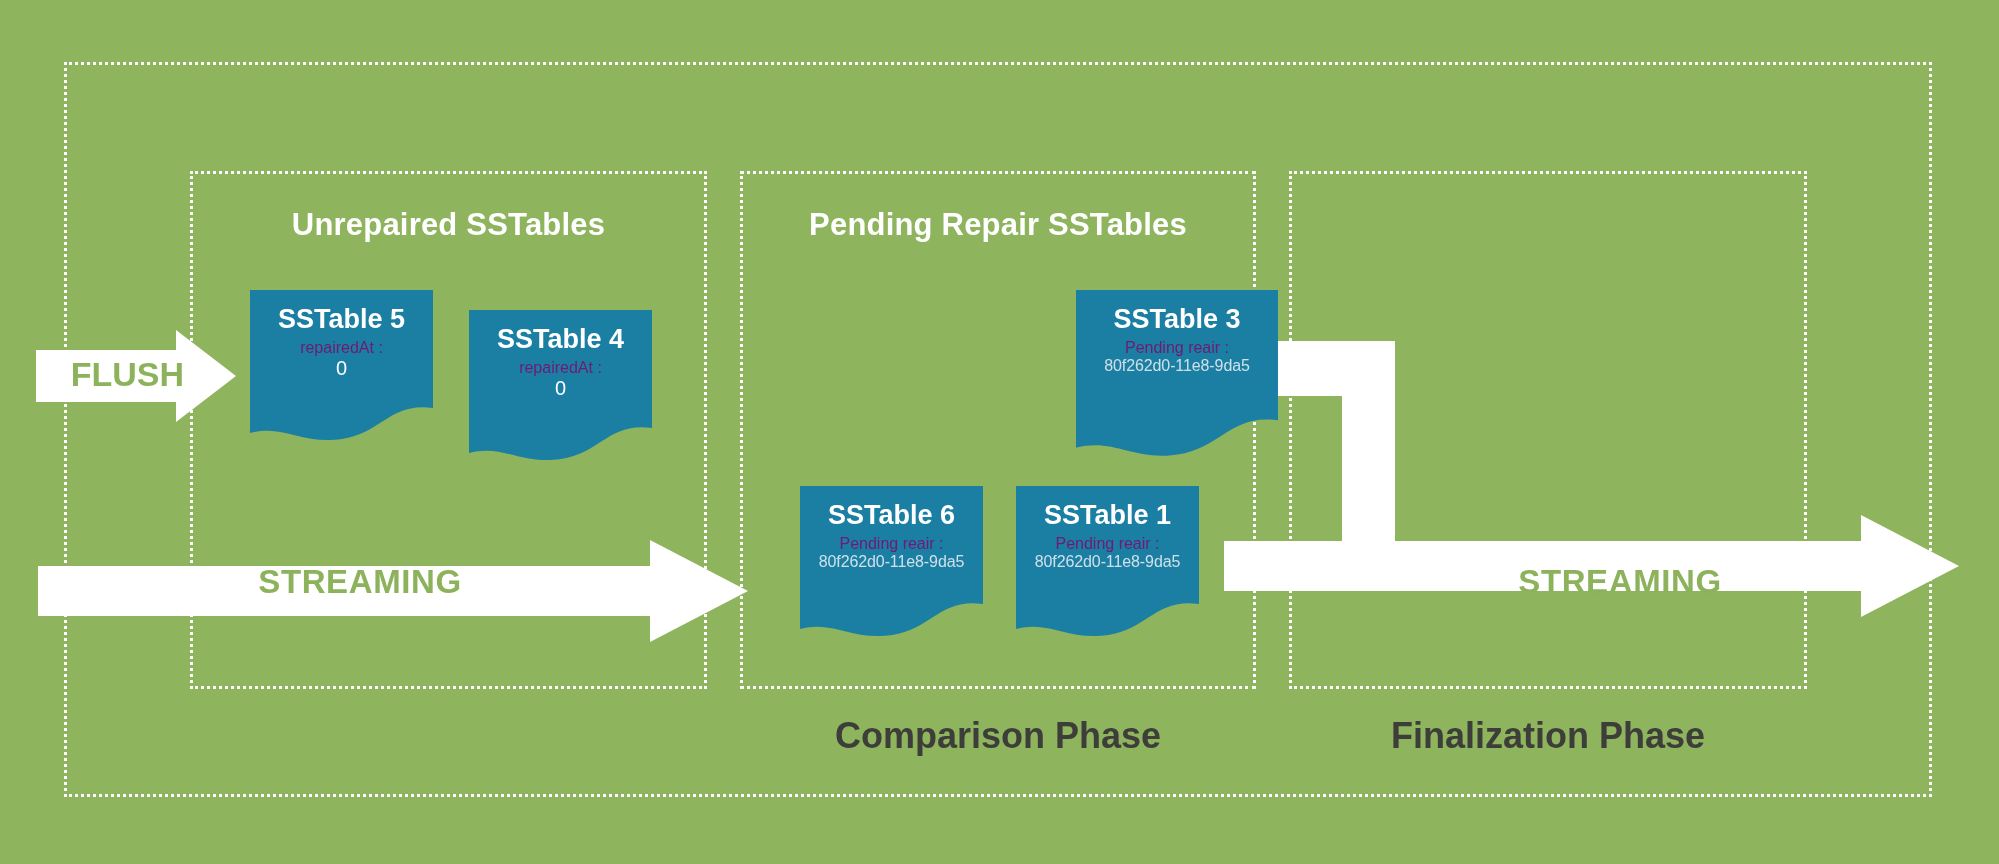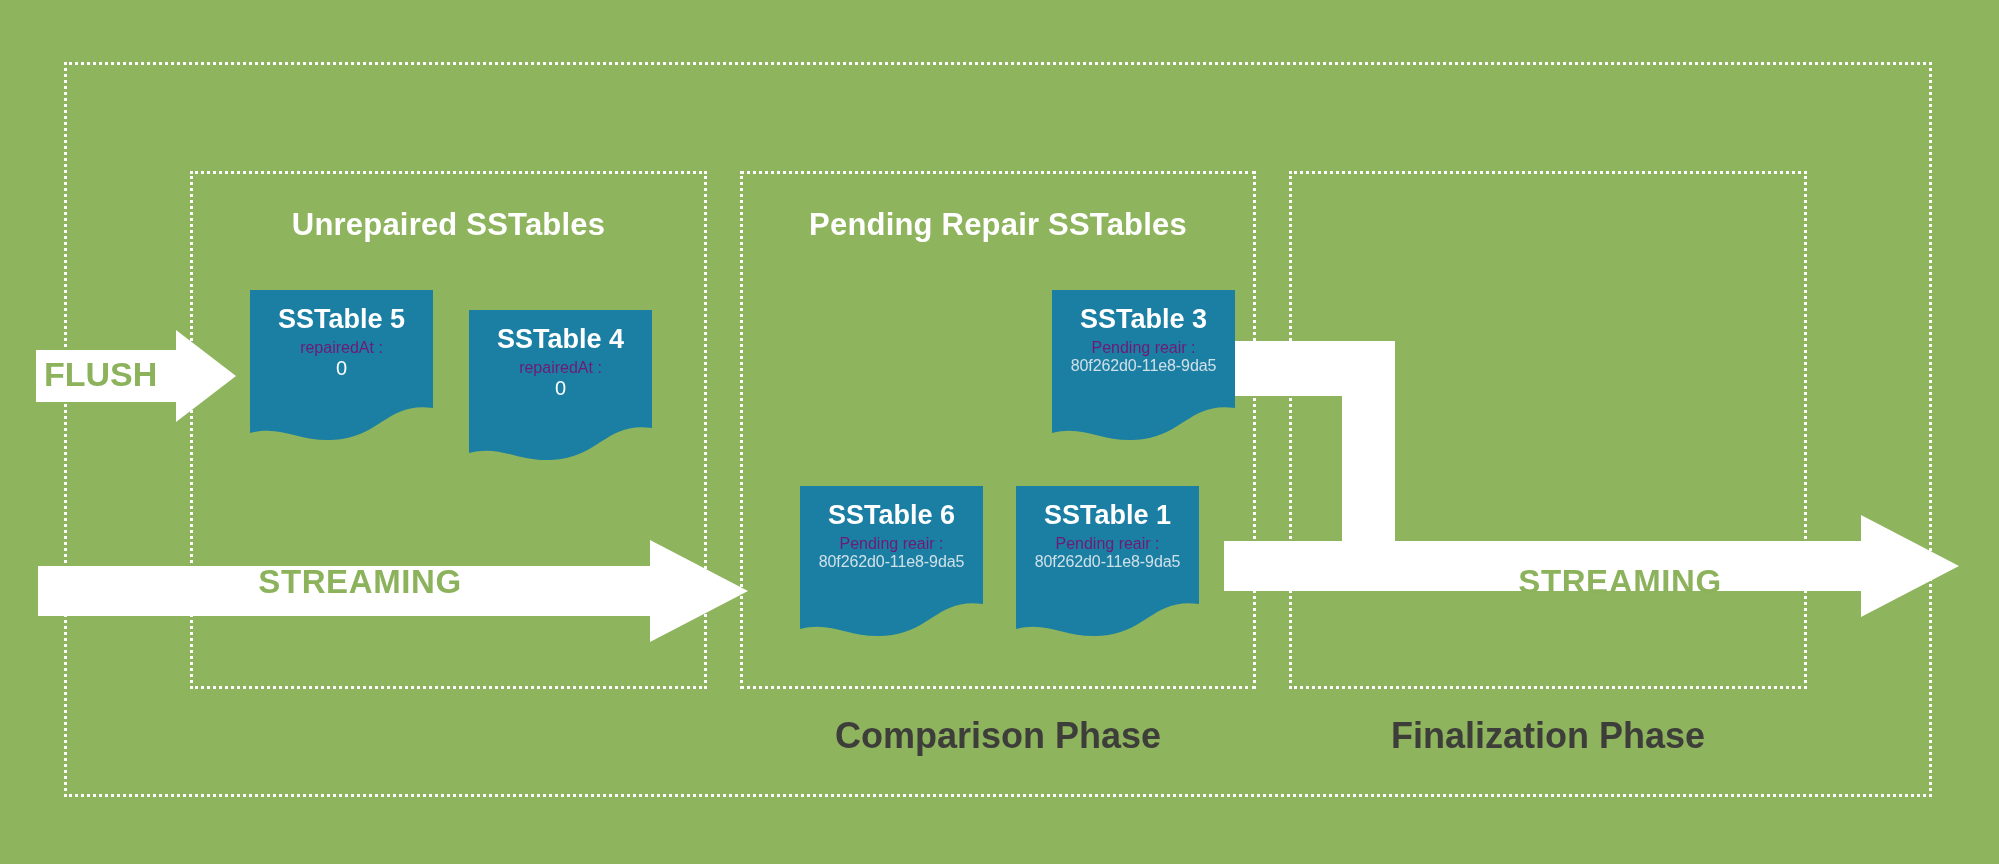--- a/index.html
+++ b/index.html
@@ -92,30 +92,30 @@
     display:block;
     color:#cfe0e8;
     font-size:16px;
     line-height:1.15;
     letter-spacing:-.1px;
     white-space:nowrap;
   }
 
   #sst5{left:250px;top:290px;}
   #sst4{left:469px;top:290px;margin-top:20px;}
-  #sst3{left:1052px;top:290px;}
+  #sst3{left:1076px;top:290px;padding-left:19px;}
   #sst6{left:800px;top:486px;}
   #sst1{left:1016px;top:486px;}
 
   
   .white-shape{position:absolute;}
   #flush-arrow{left:36px;top:330px;width:200px;height:92px;}
   #flush-label{
     position:absolute;left:44px;top:355px;width:140px;
-    color:#8cb35c;font-size:34px;font-weight:bold;text-align:left;
+    color:#8cb35c;font-size:34px;font-weight:bold;text-align:right;
     white-space:nowrap;
   }
   #streaming-arrow-left{left:38px;top:540px;width:710px;height:102px;}
   #streaming-label-left{
     position:absolute;left:180px;top:563px;width:360px;
     color:#8cb35c;font-size:33px;font-weight:bold;text-align:center;
     letter-spacing:.6px;white-space:nowrap;
   }
   #streaming-arrow-right{left:1224px;top:338px;width:735px;height:304px;}
   #streaming-label-right{

